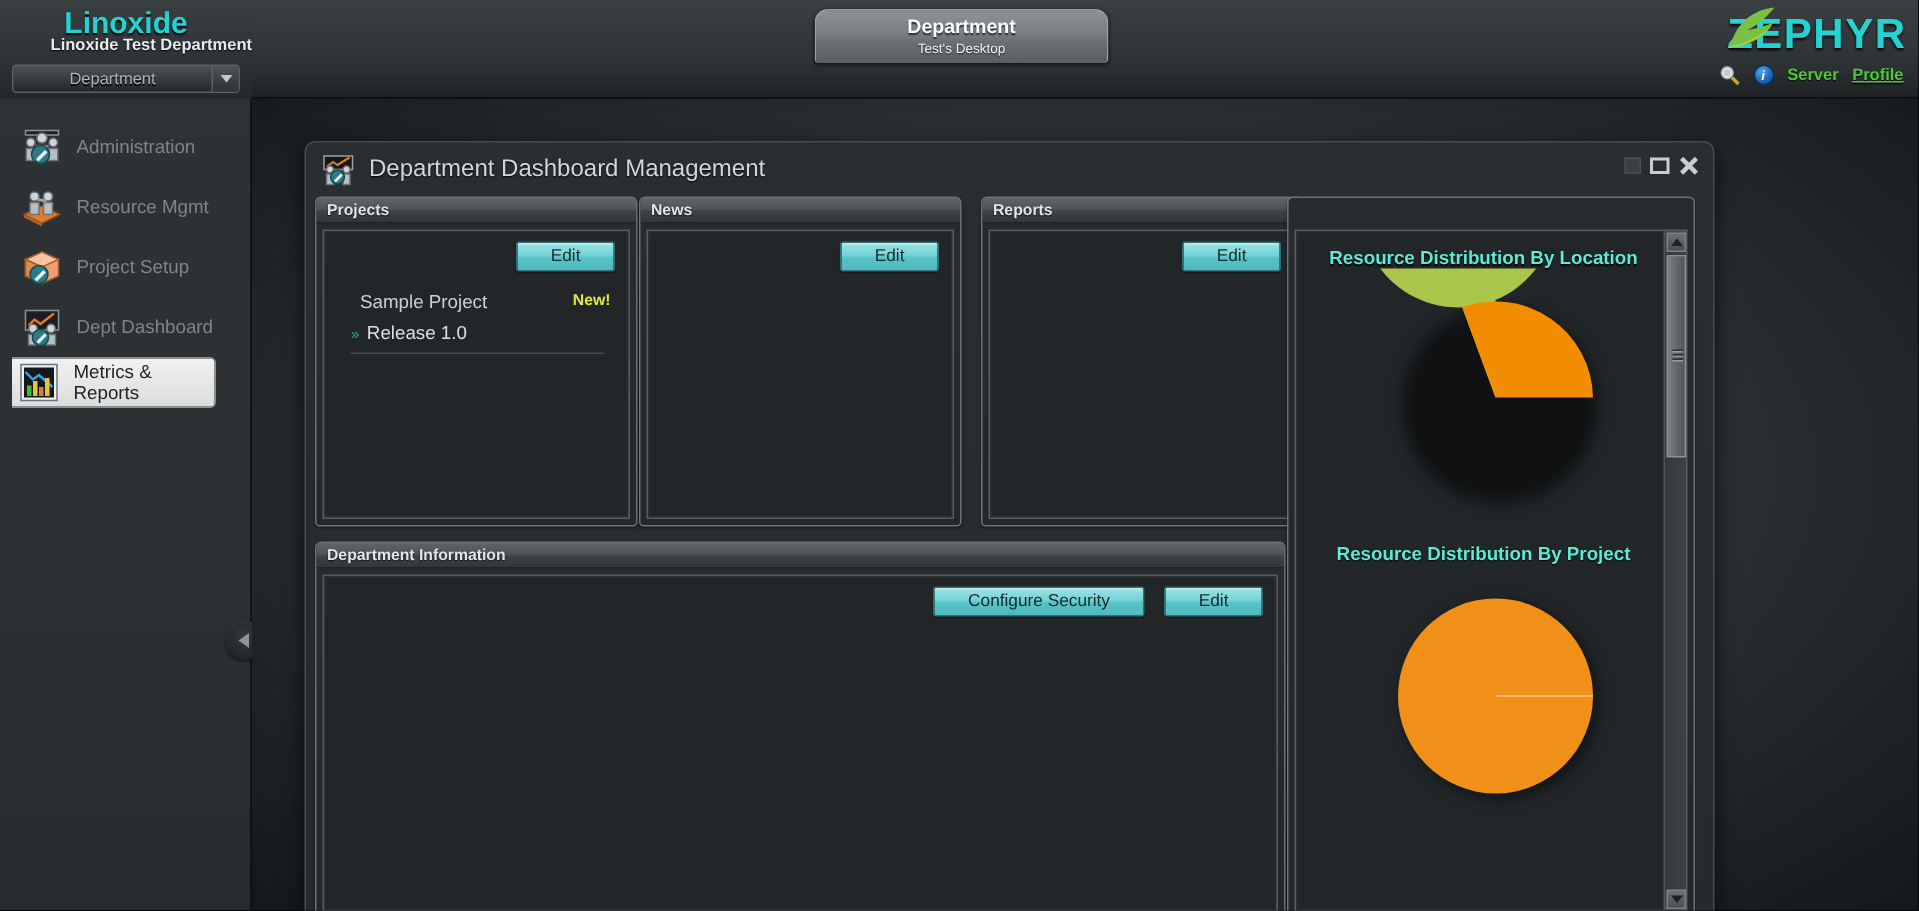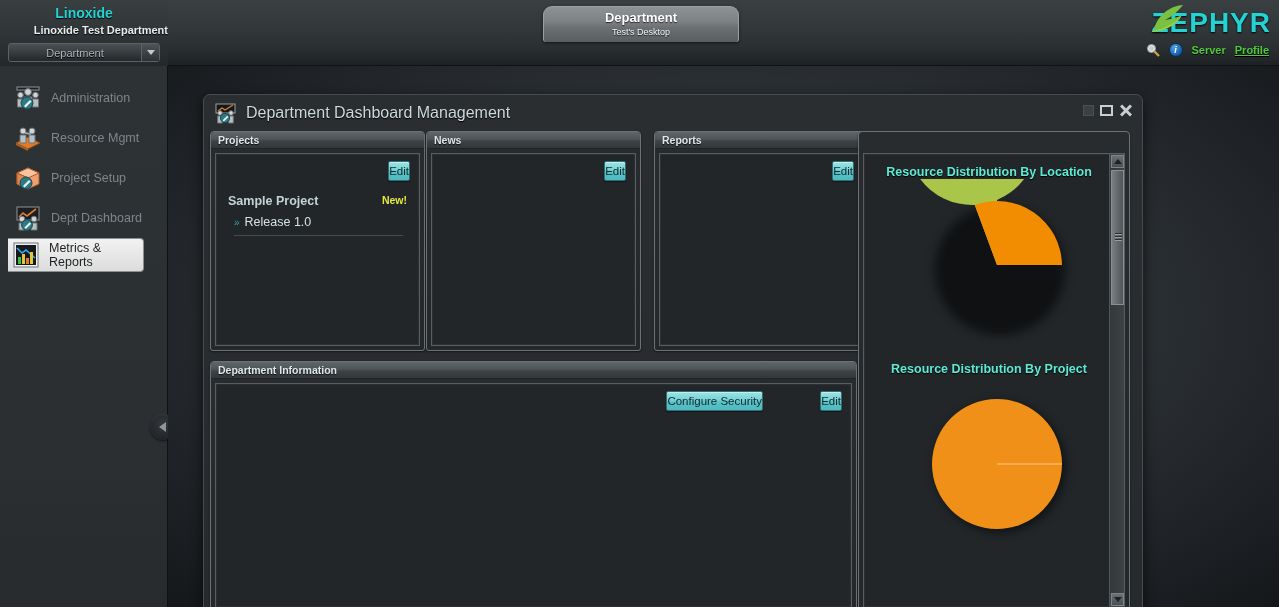--- a/index.html
+++ b/index.html
@@ -16,21 +16,21 @@
     position: absolute; top: 0; left: 0; width: 1279px; height: 66px;
     background: linear-gradient(to bottom, #3a3f42 0%, #32373a 45%, #2b3033 70%, #1e2224 100%);
     border-bottom: 1px solid #111;
   }
   .brand-block {
     position: absolute; left: 0; top: 0; width: 168px; height: 66px;
     background: linear-gradient(to bottom, #393e41 0%, #303538 50%, #24282b 100%);
   }
   .brand-name {
     position: absolute; top: 5px; left: 0; width: 168px;
-    text-align: center; font-size: 14px; font-weight: bold;
+    text-align: center; font-size: 20px; font-weight: bold;
     color: #23d3d3; text-shadow: 0 1px 1px #000;
   }
   .brand-sub {
     position: absolute; top: 24px; left: 0; width: 168px;
     text-align: right; font-size: 11px; font-weight: bold;
     color: #e8eced; text-shadow: 0 1px 1px #000;
   }
   .dept-select {
     position: absolute; top: 43px; left: 8px; width: 152px; height: 19px;
     background: linear-gradient(to bottom, #4a5053 0%, #383d40 50%, #23272a 100%);
@@ -189,27 +189,27 @@
     position: absolute; left: 4px; right: 4px; top: 21px; bottom: 4px;
     background: #222629;
     border: 1px solid #585d60;
     box-shadow: inset 0 0 0 1px #2c3033;
   }
 
   .btn {
     background: linear-gradient(to bottom, #9ee3e5 0%, #72d3d6 45%, #56c3c8 55%, #4fb9bf 100%);
     border: 1px solid #2f6e72; border-radius: 2px;
     color: #17282a; font-size: 11.5px; font-family: "Liberation Sans", sans-serif;
-    padding: 3px 0; cursor: pointer;
+    padding: 3px 22px; cursor: pointer;
     box-shadow: 0 1px 1px rgba(0,0,0,.4), inset 0 1px 0 rgba(255,255,255,.4);
   }
 
   .proj-name {
-    position: absolute; left: 12px; top: 40px;
-    font-size: 12.5px; font-weight: bold; color: #c4d3d8;
+    position: absolute; left: 24px; top: 40px;
+    font-size: 12.5px; font-weight: normal; color: #c4d3d8;
   }
   .proj-new {
     position: absolute; right: 12px; top: 40px;
     font-size: 10.5px; font-weight: bold; color: #e4e83c;
   }
   .rel-row {
     position: absolute; left: 18px; top: 61px; display: flex; align-items: baseline;
   }
   .rel-chev { color: #2fa8ad; font-size: 10px; margin-right: 5px; }
   .rel-name { font-size: 12.5px; color: #d7e0e3; }

